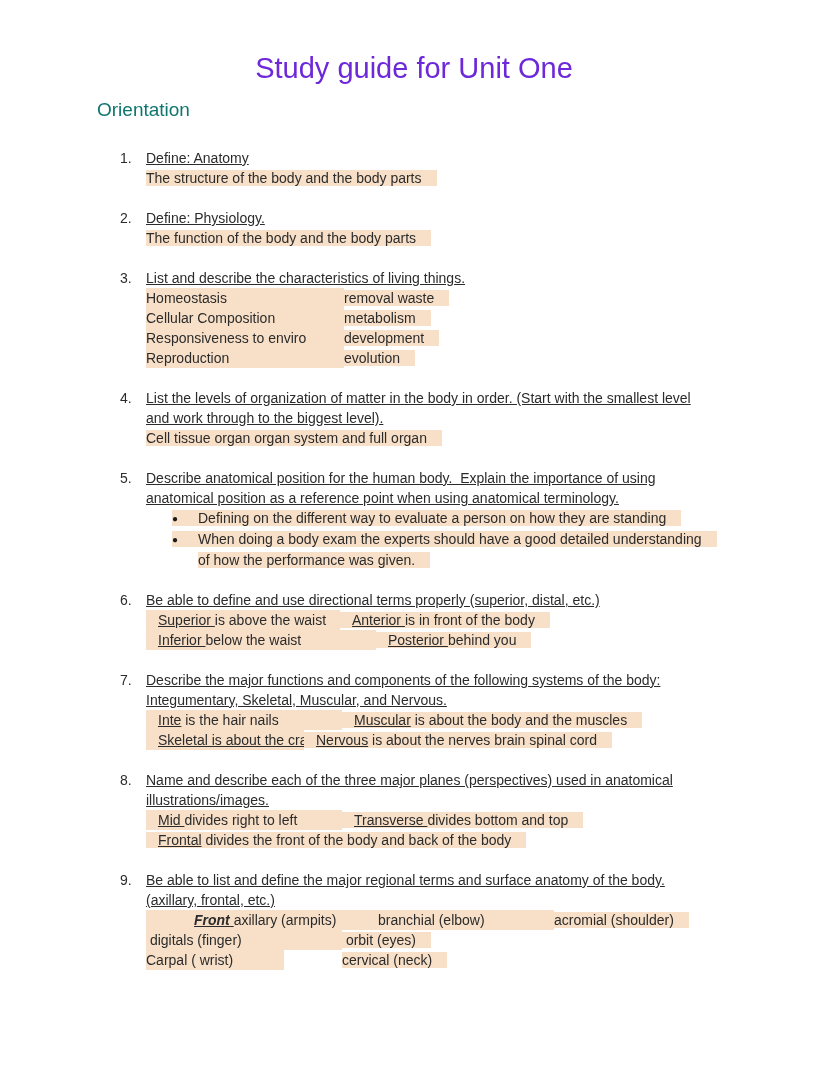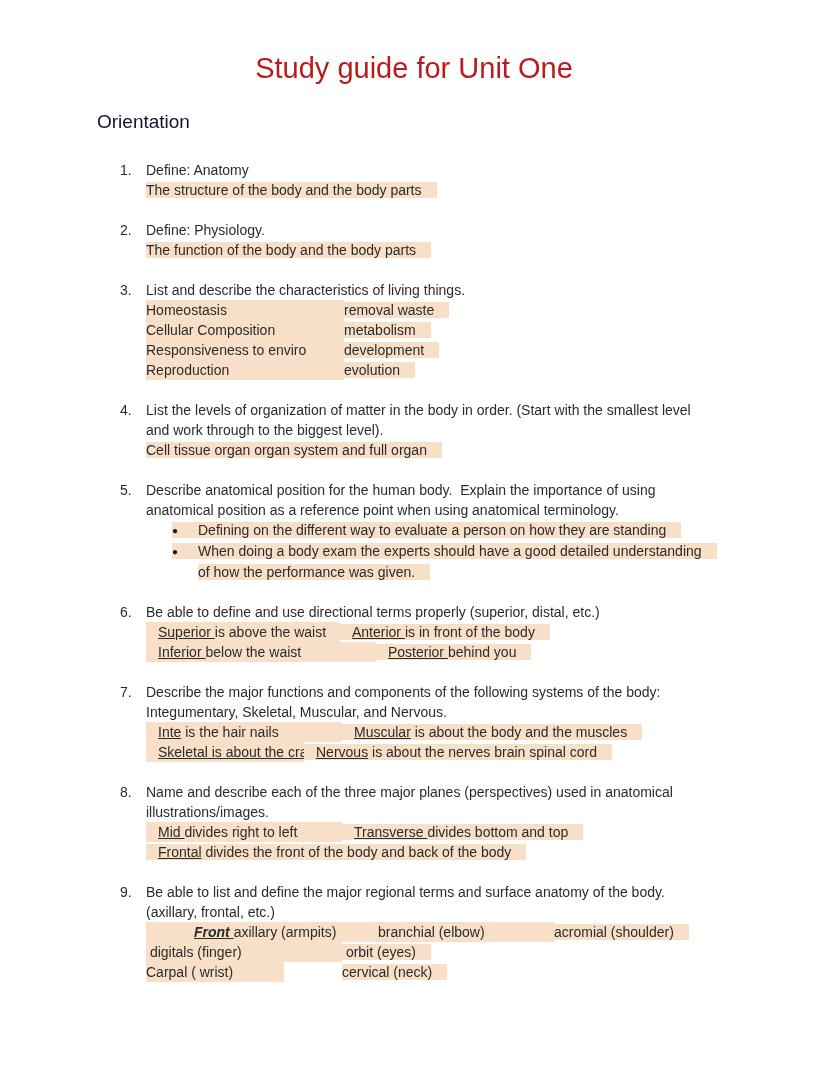--- a/index.html
+++ b/index.html
@@ -12,34 +12,34 @@
     line-height:20px;
     color:#2b2b2b;
     overflow:hidden;
   }
   .title{
     margin:50px 0 0 0;
     text-align:center;
     font-size:29px;
     line-height:36px;
     font-weight:400;
-    color:#b91c1c;
+    color:#6d28d9;
   }
   .heading{
-    margin:24px 0 0 97px;
+    margin:12px 0 0 97px;
     font-size:19px;
     line-height:23px;
     font-weight:400;
-    color:#0f172a;
+    color:#0f766e;
   }
   .qlist{margin:27px 0 0 120px;width:660px;}
   .item{display:flex;margin-bottom:20px;}
   .num{flex:0 0 26px;width:26px;}
   .content{flex:1;min-width:0;}
-  .qline{white-space:pre;min-height:20px;}
+  .qline{white-space:pre;min-height:20px;text-decoration:underline;}
   .aline{min-height:20px;white-space:nowrap;}
   .cell{white-space:pre;}
   .cell.fixed{display:inline-block;vertical-align:top;box-sizing:border-box;}
   .cell.hl{background:var(--hl,#f8e0c8);}
   .cell.hl.last{padding-right:15px;}
   .run.u{text-decoration:underline;margin-left:12px;}
   .run.bi{font-weight:bold;font-style:italic;}
   .bullet{
     display:inline-block;
     width:26px;

